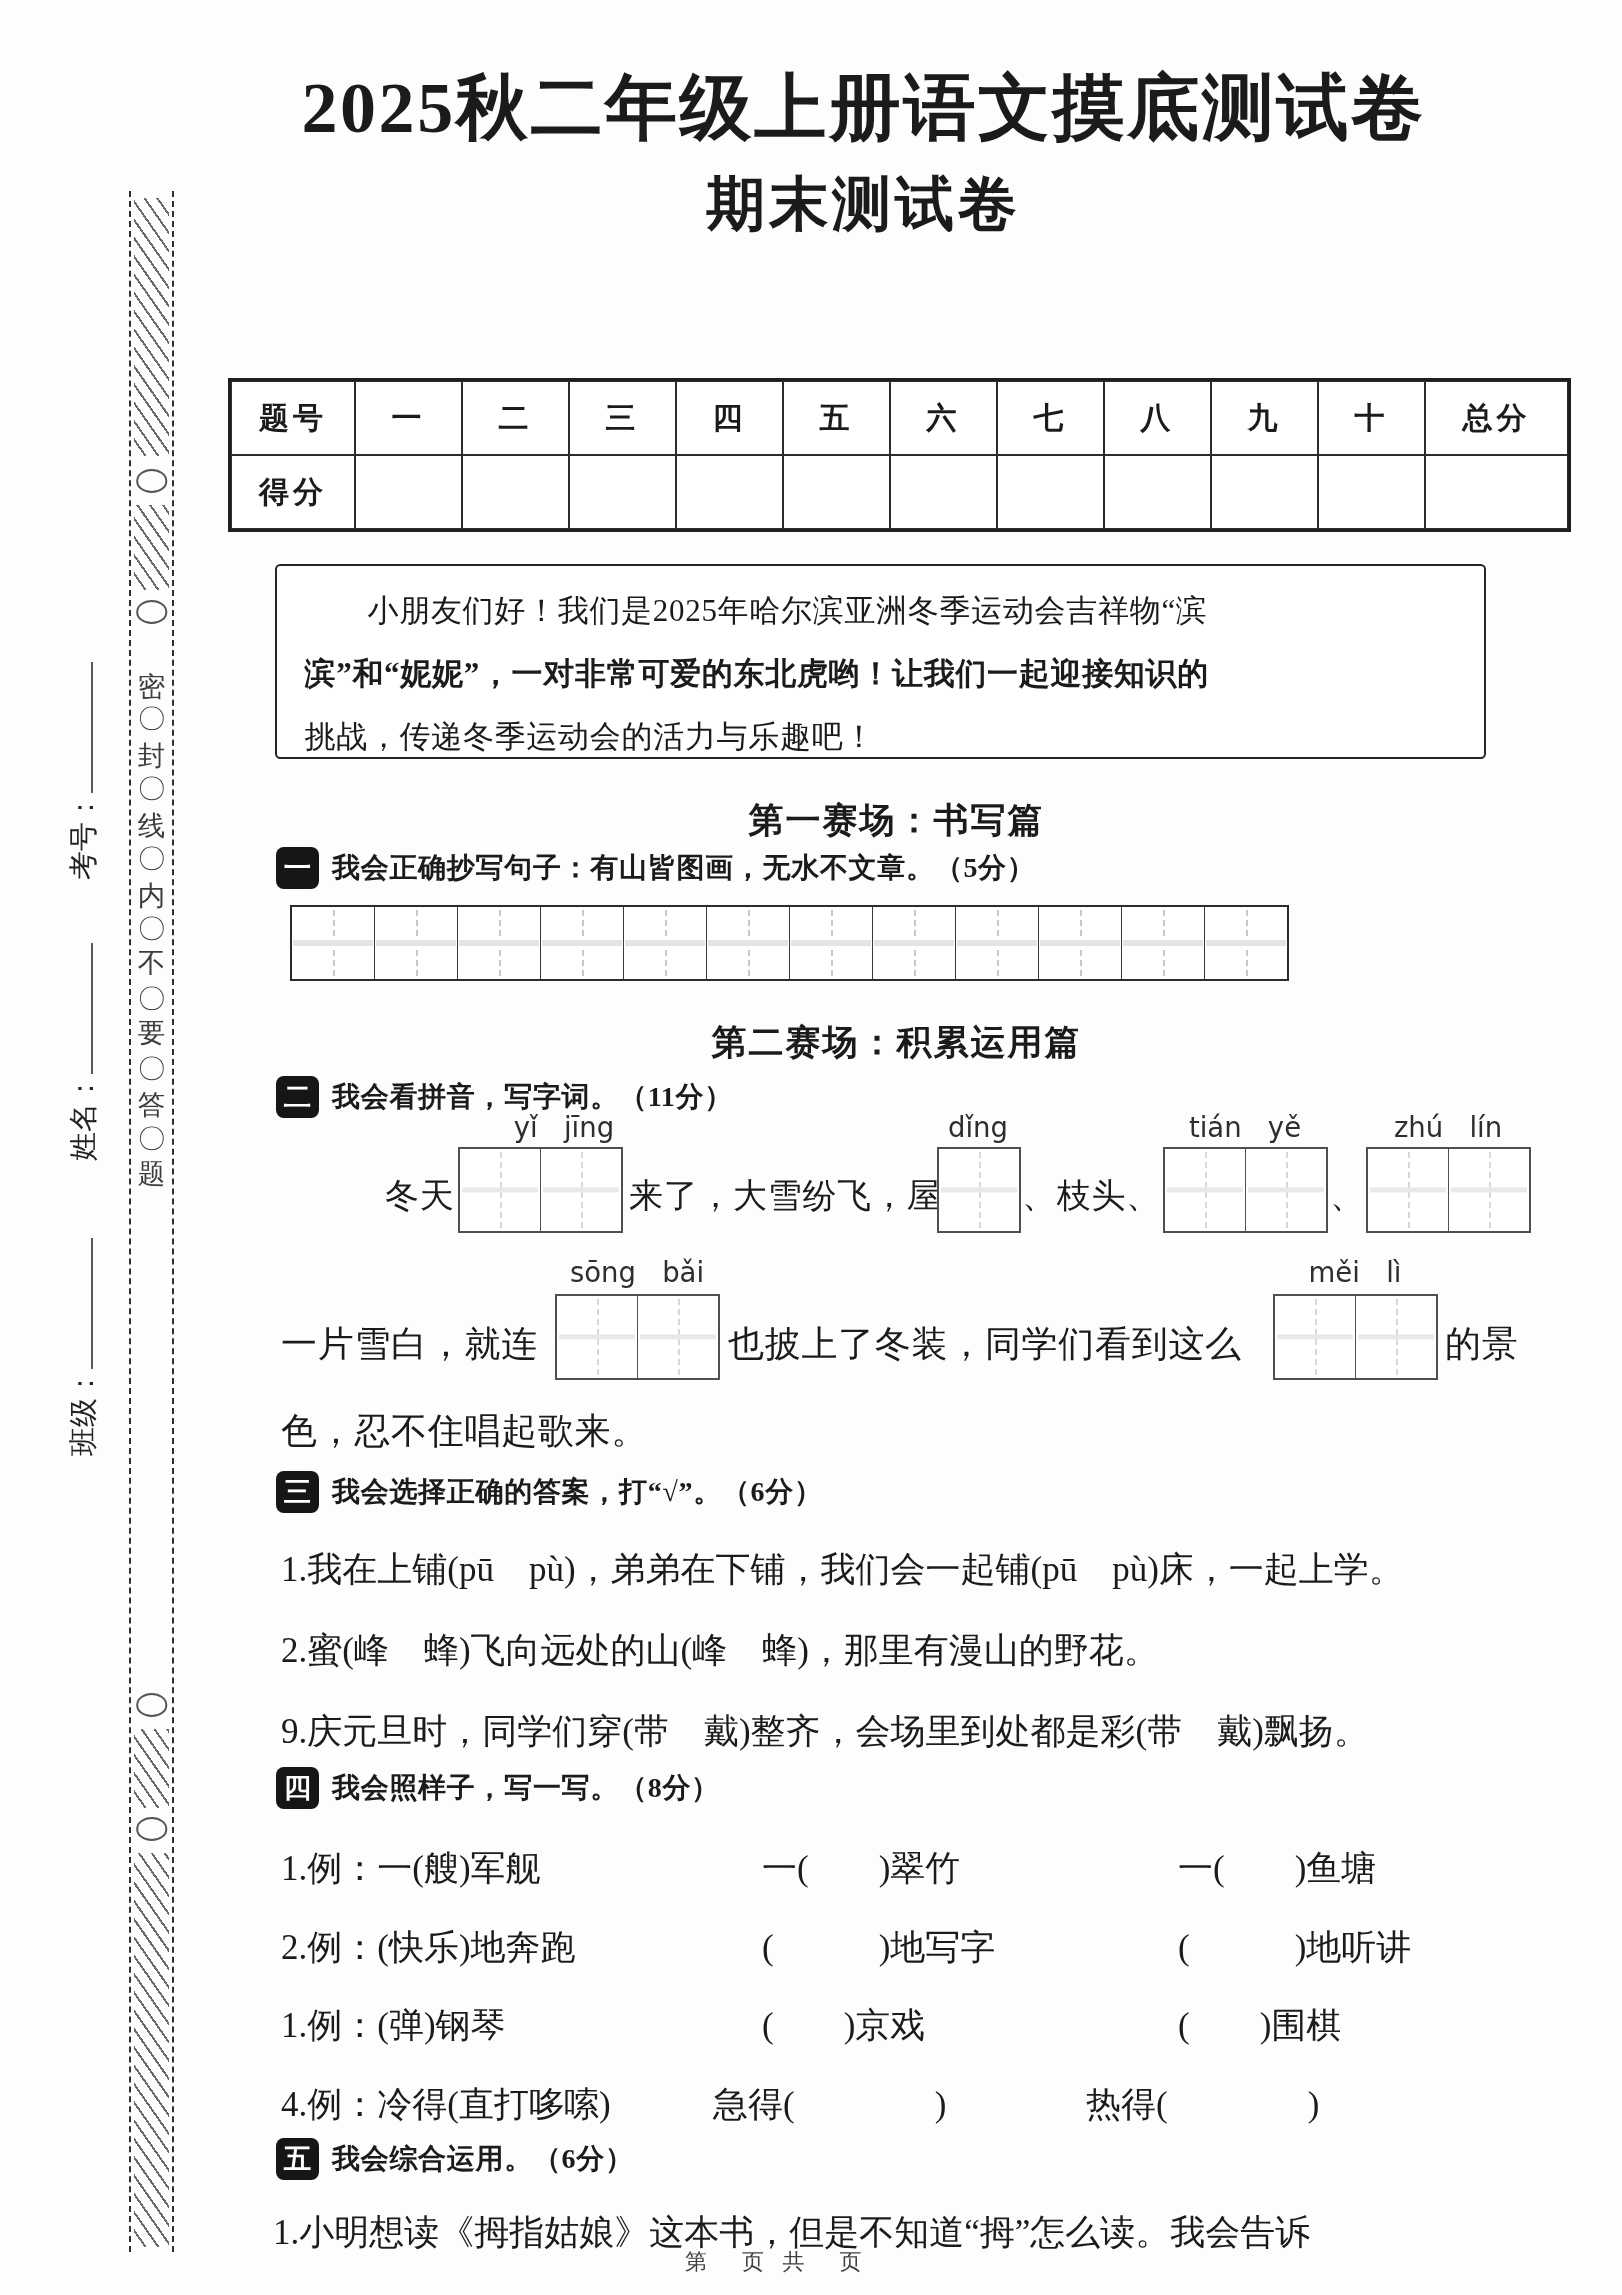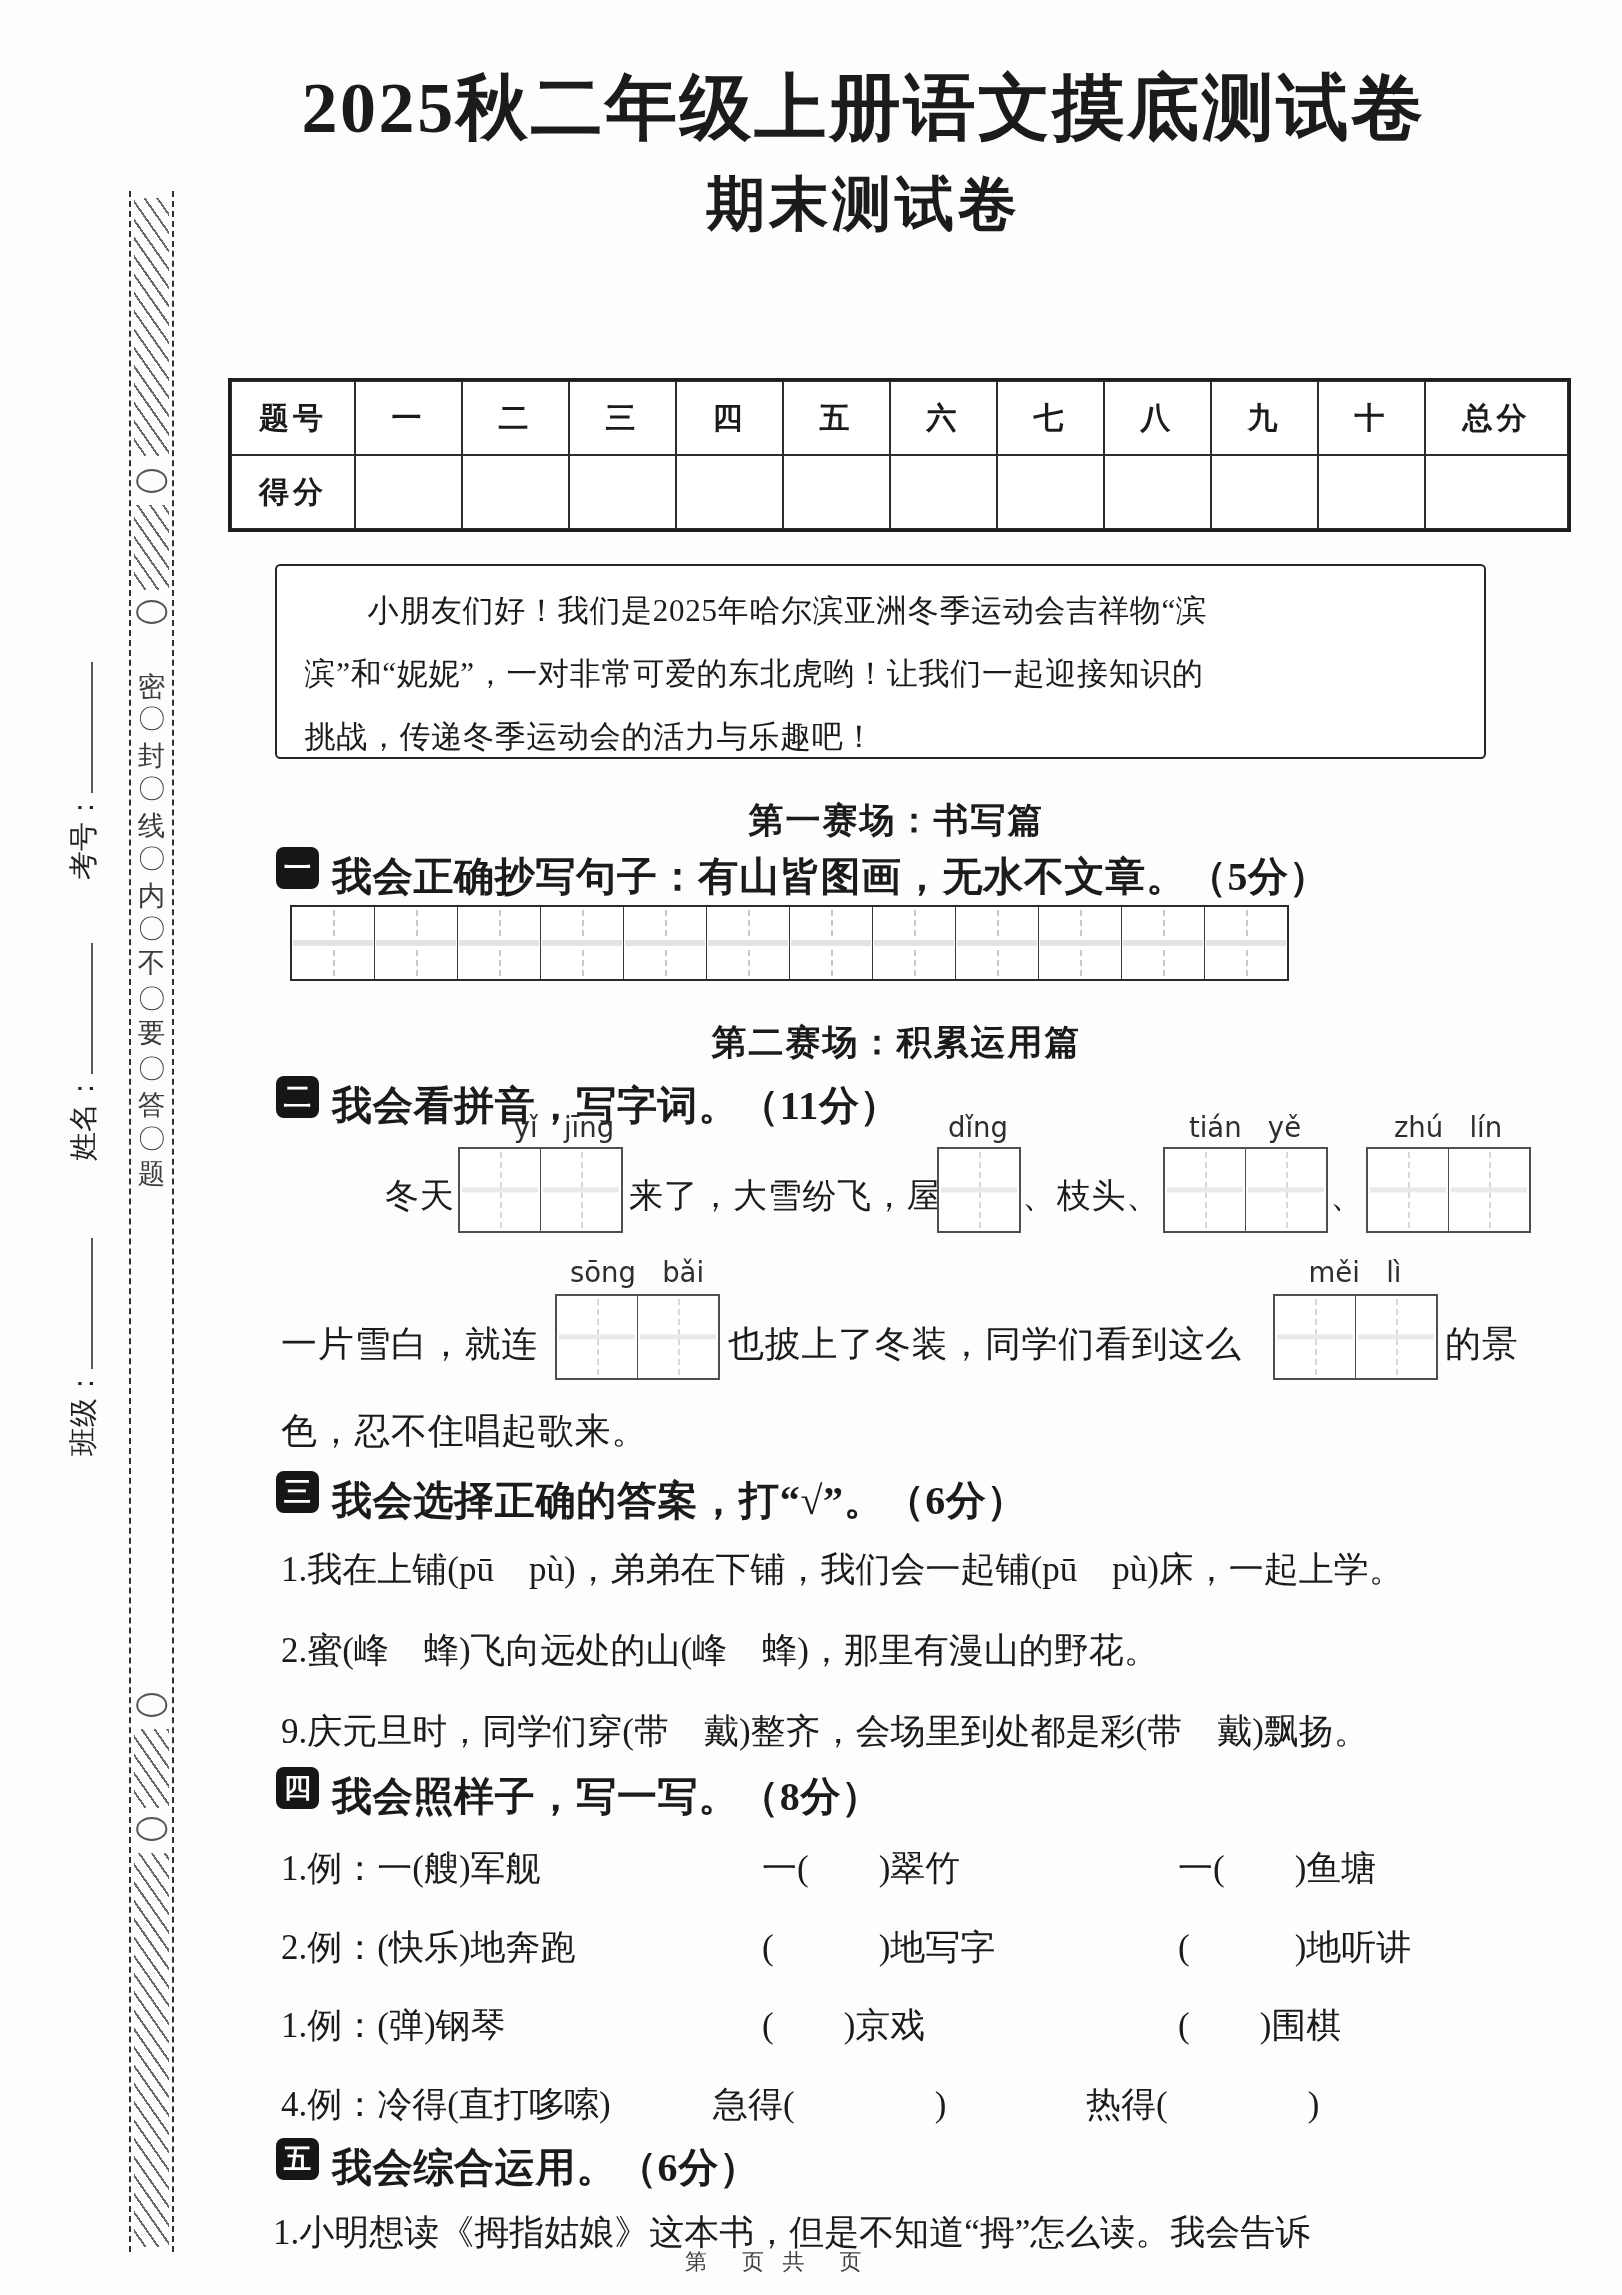--- a/index.html
+++ b/index.html
@@ -40,30 +40,30 @@
                border:3.9px solid #1f1f1f;background:#fff;}
   .score-table .cell{height:72px;border:1.3px solid #2c2c2c;display:flex;align-items:center;
                      justify-content:center;font-size:30px;font-weight:600;letter-spacing:3.9px;}
 
   
   .intro-box{position:absolute;left:275px;top:564px;width:1207px;height:191px;
              border:2px solid #262626;border-radius:5.2px;background:#fff;}
   .intro-line{position:absolute;left:27.5px;right:19.6px;font-size:31px;line-height:39px;
               letter-spacing:0.7px;}
   .il1{top:25px;padding-left:63px;}
-  .il2{top:88px;}
+  .il2{top:88px;font-weight:bold;}
   .il3{top:151px;}
 
   
   .sec-head{position:absolute;left:229px;width:1335px;text-align:center;
             font-size:35px;font-weight:bold;letter-spacing:2px;}
   .q-badge{position:absolute;width:43px;height:42px;background:#161616;color:#fff;
            border-radius:7.9px;display:flex;align-items:center;justify-content:center;
            font-size:27.5px;font-weight:bold;}
-  .q-title{position:absolute;font-size:40px;font-weight:600;letter-spacing:0.7px;white-space:nowrap;}
+  .q-title{position:absolute;font-size:28px;font-weight:600;letter-spacing:0.7px;white-space:nowrap;}
   .t-run{position:absolute;font-size:34px;white-space:nowrap;letter-spacing:0.7px;}
   .item{position:absolute;font-size:35px;white-space:nowrap;letter-spacing:0px;}
 
   
   .writing-grid{position:absolute;left:290px;top:905px;display:flex;border:2px solid #2b2b2b;background:#fff;}
   .wgcell{position:relative;width:82px;height:72px;border-right:1.3px solid #3a3a3a;}
   .wgcell:last-child{border-right:none;}
   .wgcell::before{content:"";position:absolute;left:50%;top:2.6px;bottom:2.6px;border-left:2px dashed #c8c8c8;}
   .wgcell::after{content:"";position:absolute;top:50%;left:1.3px;right:1.3px;height:5.9px;
                  transform:translateY(-50%);background:#e4e4e4;}

